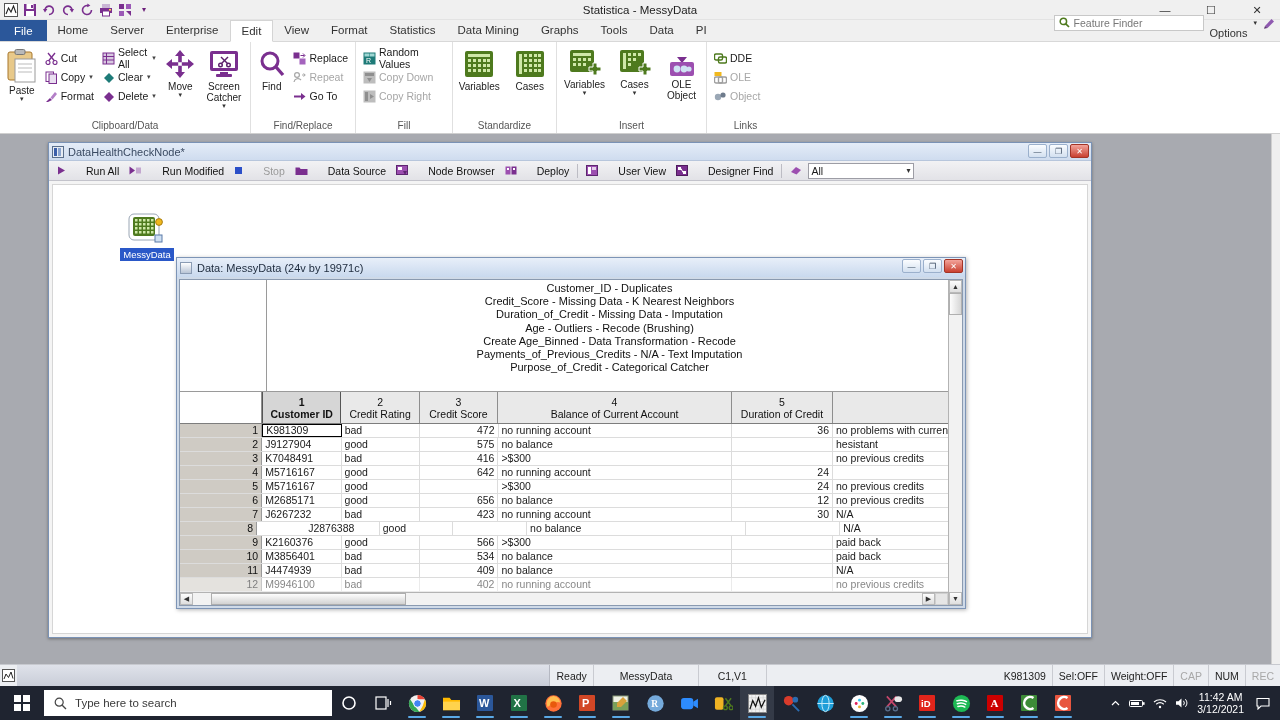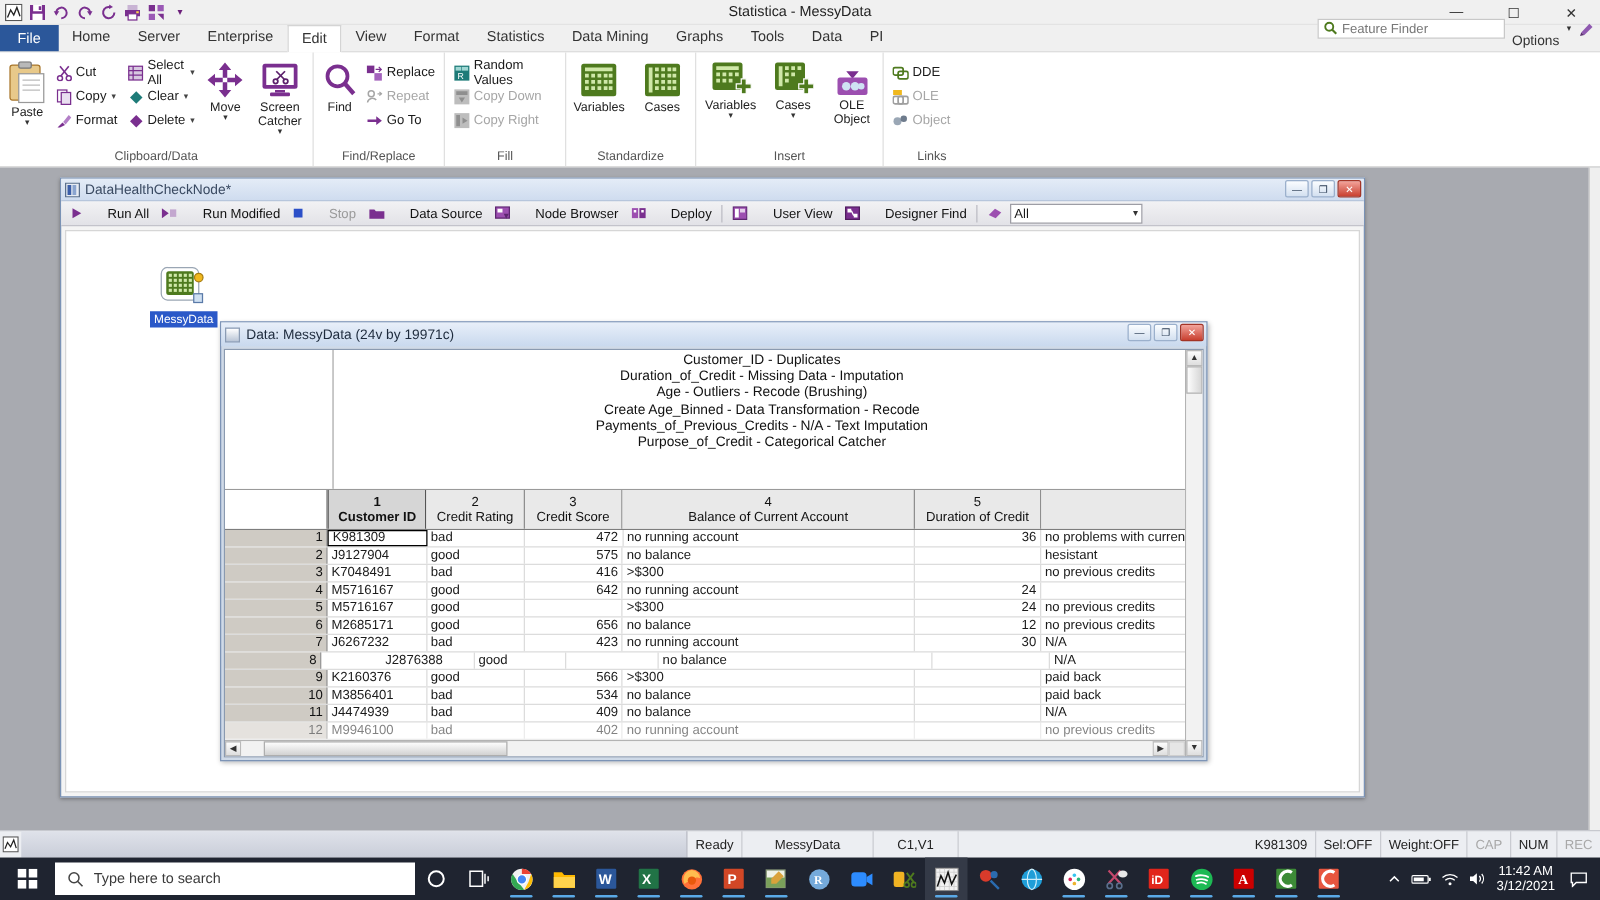--- a/index.html
+++ b/index.html
@@ -825,20 +825,21 @@
         </div>
 
         <div id="sheet-outer">
           <div id="sheet-scroll">
             <div id="sheet-main">
 
               <div id="notes-row">
                 <div id="notes-left"></div>
                 <div id="notes-box">
                   <div class="nline">Customer_ID - Duplicates</div>
+                  <div class="nline">Credit_Score - Missing Data - K Nearest Neighbors</div>
                   <div class="nline">Duration_of_Credit - Missing Data - Imputation</div>
                   <div class="nline">Age - Outliers - Recode (Brushing)</div>
                   <div class="nline">Create Age_Binned - Data Transformation - Recode</div>
                   <div class="nline">Payments_of_Previous_Credits - N/A - Text Imputation</div>
                   <div class="nline">Purpose_of_Credit - Categorical Catcher</div>
                 </div>
               </div>
 
               <div id="hdr-row">
                 <div class="hcell corner" style="width:87px;"></div>

